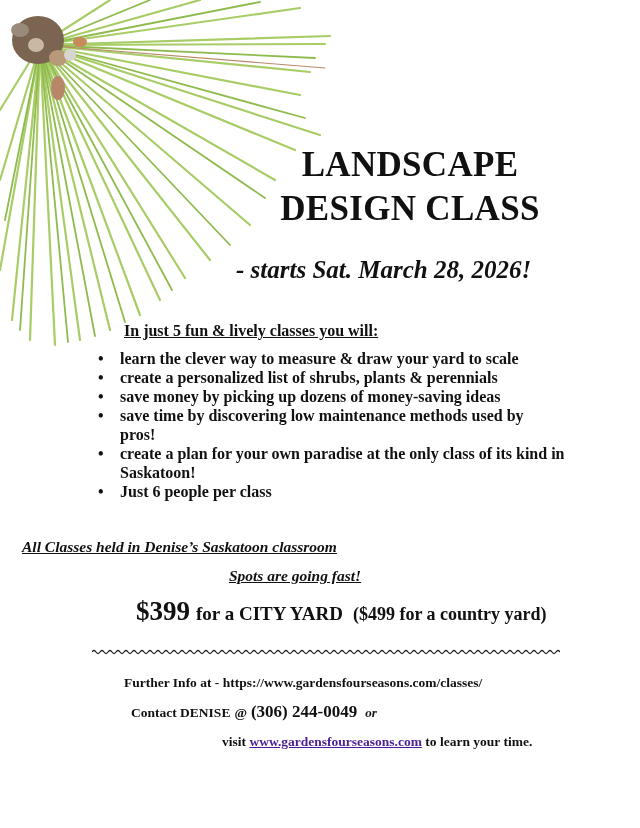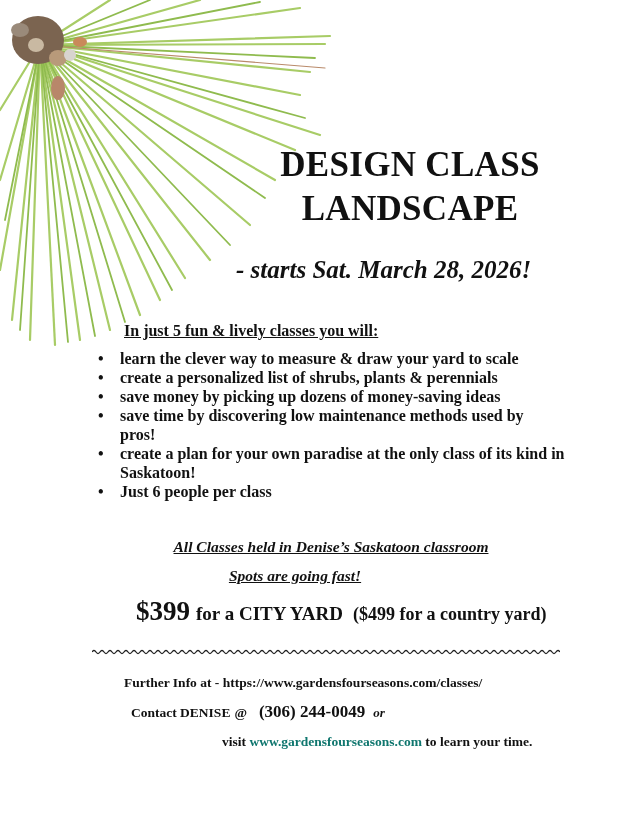--- a/index.html
+++ b/index.html
@@ -69,21 +69,20 @@
     .bullets li .dot {
       position: absolute;
       left: 2px;
       top: 0;
     }
     .held {
       position: absolute;
       left: 0;
       width: 640px;
       top: 538px;
-      text-align: center;
       font-size: 15.5px;
       font-weight: bold;
       font-style: italic;
       text-decoration: underline;
       padding-left: 22px;
       box-sizing: border-box;
     }
     .spots {
       position: absolute;
       left: 0;
@@ -123,32 +122,33 @@
     }
     .contact {
       position: absolute;
       left: 131px;
       top: 702px;
       font-weight: bold;
       white-space: nowrap;
     }
     .contact .lbl { font-size: 13.5px; }
     .contact .at { font-size: 13.5px; margin-left: 4px; }
-    .contact .phone { font-size: 17px; margin-left: 12px; }
+    .contact .phone { font-size: 17px; margin-left: 4px; }
     .contact .or { font-size: 13px; font-style: italic; margin-left: 8px; }
     .visit {
       position: absolute;
       left: 222px;
       top: 734px;
       font-size: 13.5px;
       font-weight: bold;
       white-space: nowrap;
     }
     .visit a {
-      color: #0f766e;
+      color: #4c1d95;
+      text-decoration: underline;
     }
   </style>
 </head>
 <body>
 
 <svg class="pine" viewBox="0 0 340 350" xmlns="http://www.w3.org/2000/svg">
   <g stroke-linecap="round" fill="none">
 
     <g stroke="#a8cc66" stroke-width="2.2">
       <line x1="40" y1="45" x2="330" y2="36"></line>
@@ -199,22 +199,22 @@
     <ellipse cx="36" cy="45" rx="8" ry="7" fill="#c9b9a2"></ellipse>
     <ellipse cx="58" cy="58" rx="9" ry="8" fill="#b89a7a"></ellipse>
     <ellipse cx="80" cy="42" rx="7" ry="5" fill="#c98a5a"></ellipse>
     <ellipse cx="58" cy="88" rx="7" ry="12" fill="#b8876a"></ellipse>
     <ellipse cx="20" cy="30" rx="9" ry="7" fill="#9a8a7a"></ellipse>
     <ellipse cx="70" cy="55" rx="6" ry="6" fill="#d8d4cf"></ellipse>
   </g>
 </svg>
 
 <div class="title">
+  <div>LANDSCAPE</div>
   <div>DESIGN CLASS</div>
-  <div>LANDSCAPE</div>
 </div>
 
 <div class="subtitle">- starts Sat. March 28, 2026!</div>
 
 <div class="intro">In just 5 fun &amp; lively classes you will:</div>
 
 <ul class="bullets">
   <li><span class="dot">•</span><span>learn the clever way to measure &amp; draw your yard to scale</span></li>
   <li><span class="dot">•</span><span>create a personalized list of shrubs, plants &amp; perennials</span></li>
   <li><span class="dot">•</span><span>save money by picking up dozens of money-saving ideas</span></li>

